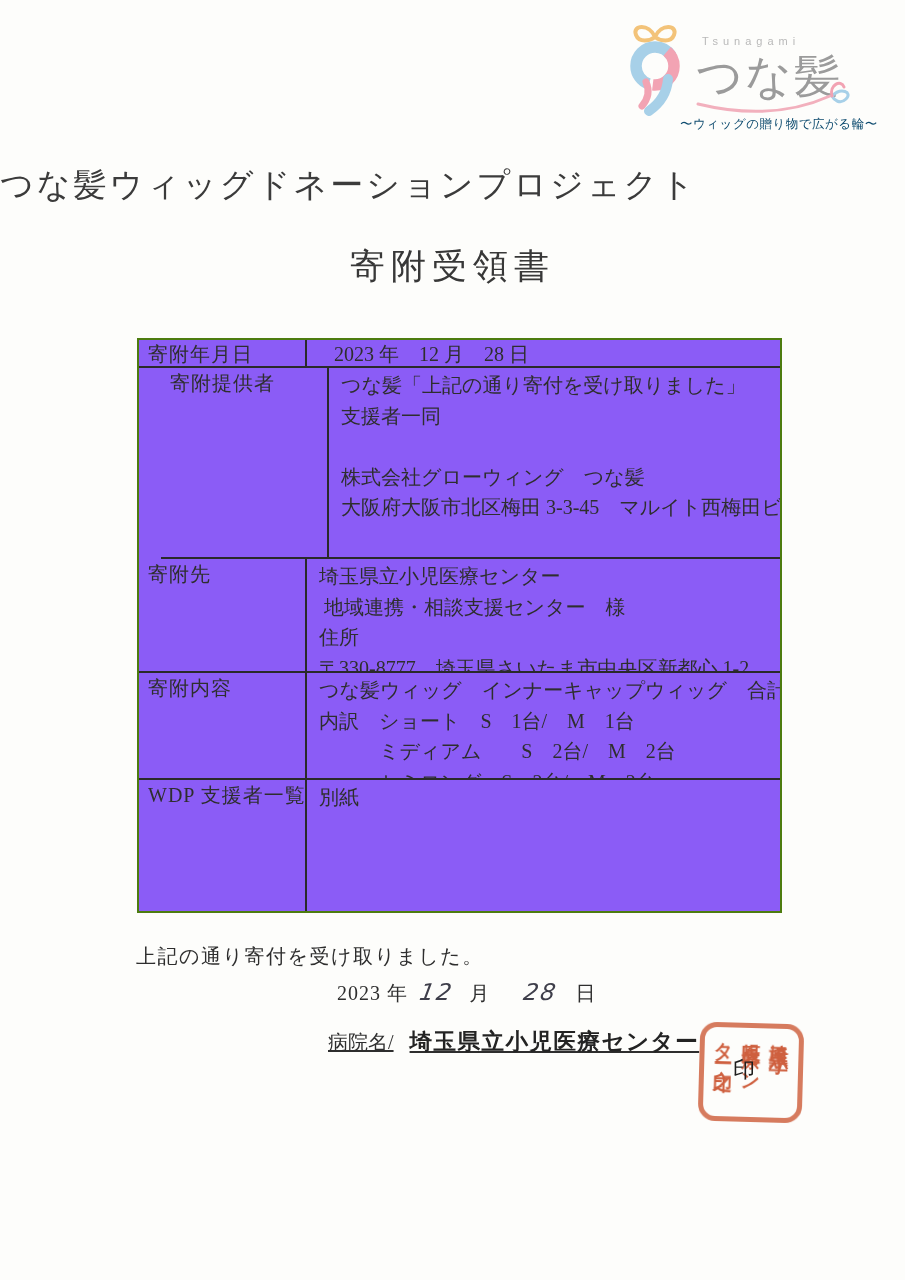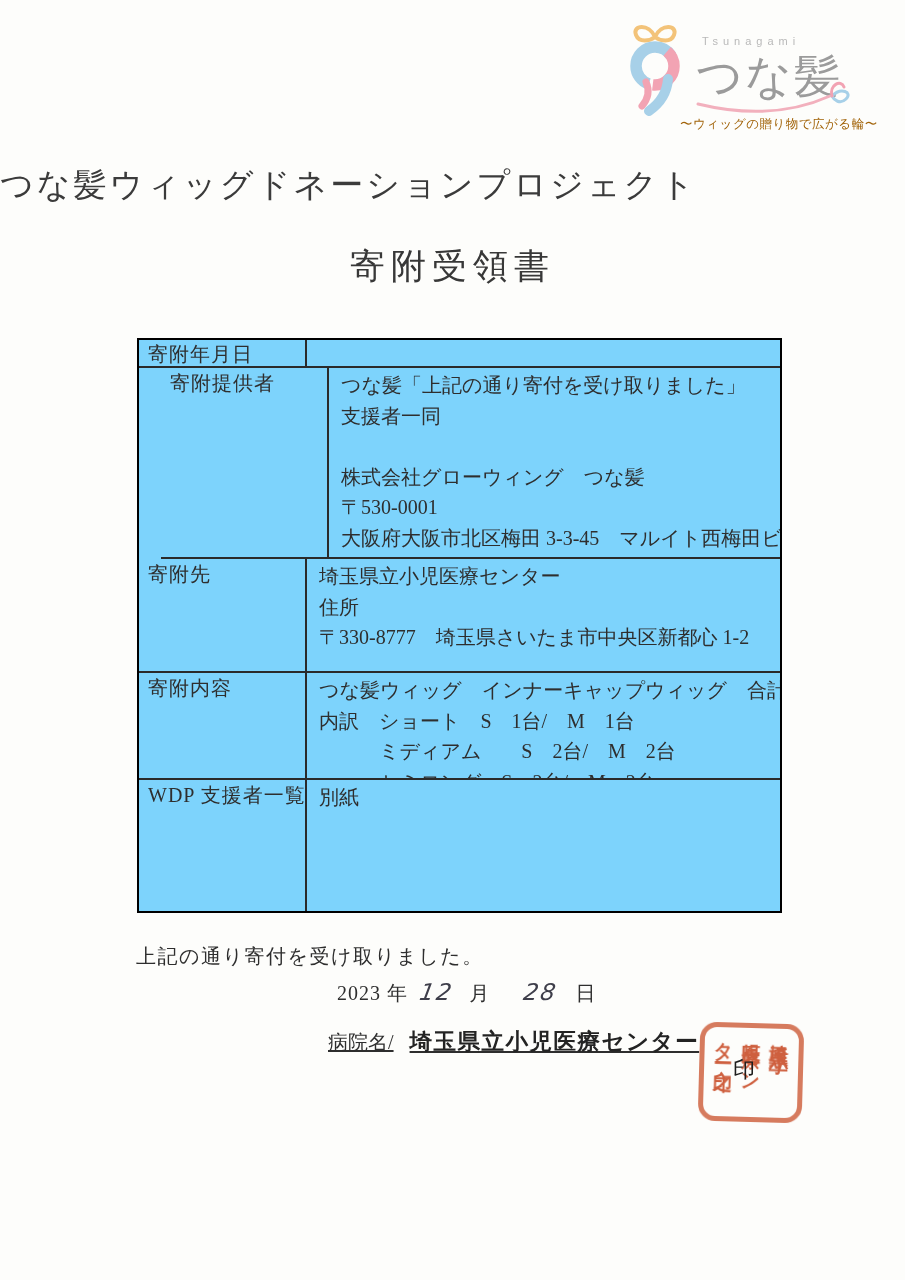--- a/index.html
+++ b/index.html
@@ -11,38 +11,38 @@
     font-family:"Liberation Serif","DejaVu Serif",serif;
     color:#2e2e2e;
     overflow:hidden;
   }
 
   
   .logo-wrap{position:absolute;left:622px;top:20px;width:250px;height:96px;}
   .logo-tagline{
     position:absolute;left:680px;top:116px;width:190px;
     font-family:"Liberation Sans","DejaVu Sans",sans-serif;
-    font-size:12.5px;color:#a16207;letter-spacing:.5px;white-space:nowrap;
+    font-size:12.5px;color:#0c4a6e;letter-spacing:.5px;white-space:nowrap;
   }
 
   
   .doc-title{
     position:absolute;left:0;top:163px;width:100%;
     font-size:33px;letter-spacing:3px;color:#3b3b3b;
     white-space:nowrap;
   }
   .doc-subtitle{
     position:absolute;left:0;top:243px;width:100%;
     text-align:center;font-size:35px;letter-spacing:6px;color:#383838;
   }
 
   
   .receipt-table{
     position:absolute;left:137px;top:338px;width:645px;
-    border:2px solid #000000;box-sizing:border-box;background:#7dd3fc;
+    border:2px solid #4d7c0f;box-sizing:border-box;background:#8b5cf6;
   }
   .t-row{display:flex;border-bottom:2px solid #2a2a2a;overflow:hidden;box-sizing:border-box;}
   .t-row:last-child{border-bottom:none;}
   .row-0{height:28px;}
   .row-1{height:191px;margin-left:22px;}
   .row-2{height:114px;font-family:Liberation Serif, serif;}
   .row-3{height:107px;}
   .row-4{height:131px;}
   .t-label{
     width:168px;box-sizing:border-box;flex:none;
@@ -118,36 +118,39 @@
     </svg>
   </div>
   <div class="logo-tagline">〜ウィッグの贈り物で広がる輪〜</div>
 
   <div class="doc-title">つな髪ウィッグドネーションプロジェクト</div>
   <div class="doc-subtitle">寄附受領書</div>
 
   <div class="receipt-table">
       <div class="t-row row-0">
         <div class="t-label">寄附年月日</div>
+        <div class="t-value">
+          <div class="line">2023 年　12 月　28 日</div>
+        </div>
       </div>
       <div class="t-row row-1">
         <div class="t-label">寄附提供者</div>
         <div class="t-value">
           <div class="line">つな髪「上記の通り寄付を受け取りました」</div>
           <div class="line">支援者一同</div>
           <div class="line">&nbsp;</div>
           <div class="line">株式会社グローウィング　つな髪</div>
-          <div class="line">〒530-0001</div>
           <div class="line">大阪府大阪市北区梅田 3-3-45　マルイト西梅田ビル 5F</div>
         </div>
       </div>
       <div class="t-row row-2">
         <div class="t-label">寄附先</div>
         <div class="t-value">
           <div class="line">埼玉県立小児医療センター</div>
+          <div class="line"> 地域連携・相談支援センター　様</div>
           <div class="line">住所</div>
           <div class="line">〒330-8777　埼玉県さいたま市中央区新都心 1-2</div>
         </div>
       </div>
       <div class="t-row row-3">
         <div class="t-label">寄附内容</div>
         <div class="t-value">
           <div class="line">つな髪ウィッグ　インナーキャップウィッグ　合計 10 台</div>
           <div class="line">内訳　ショート　S　1台/　M　1台</div>
           <div class="line">　　　ミディアム　　S　2台/　M　2台</div>

